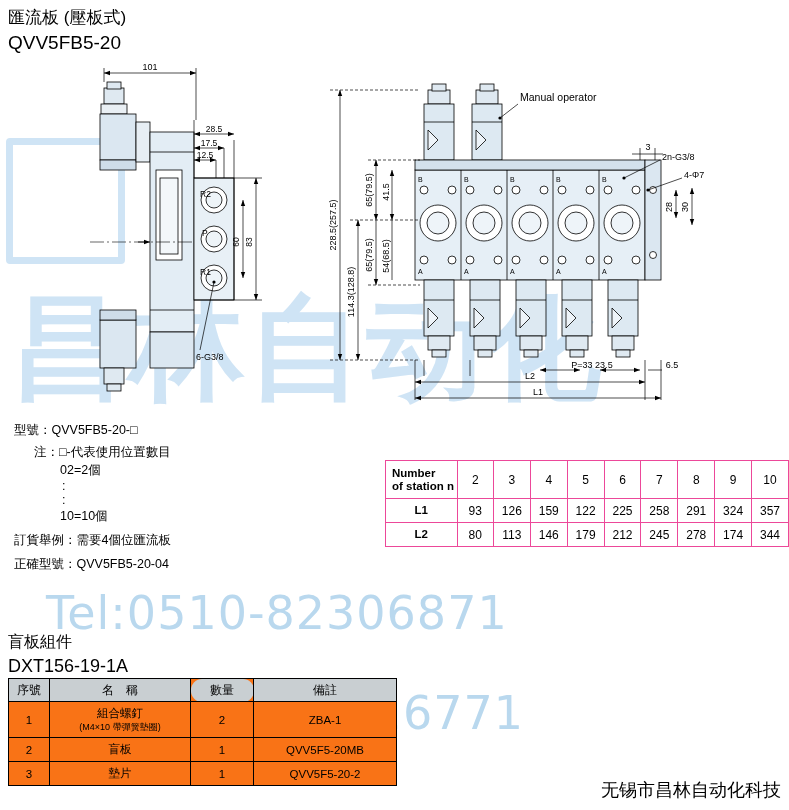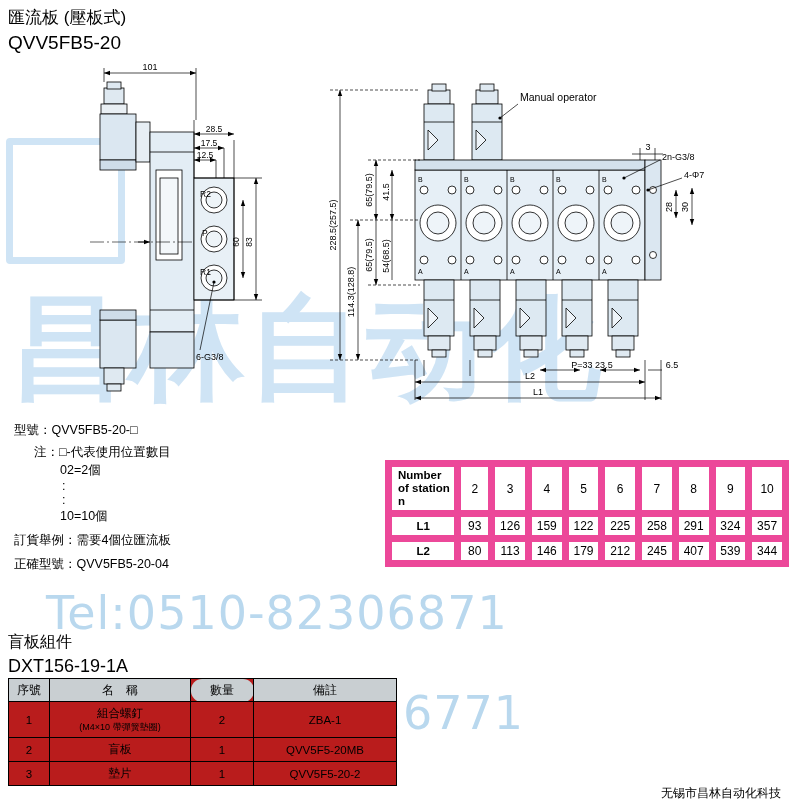--- a/index.html
+++ b/index.html
@@ -44,42 +44,42 @@
   
   #drawing{left:0;top:60px;width:789px;height:400px;z-index:2;}
   
   .spec{font-size:12.5px;line-height:17px;z-index:4;}
   
   #dim-table{
     position:absolute;left:385px;top:460px;z-index:4;
     border-collapse:collapse;font-size:12px;background:#fff;
   }
   #dim-table td,#dim-table th{
-    border:7px solid #ec4899;text-align:center;padding:2px 0;
+    border:1px solid #ec4899;text-align:center;padding:2px 0;
     font-weight:normal;
   }
   #dim-table .hdr-cell{width:66px;font-weight:bold;text-align:left;padding-left:6px;font-size:11.5px;line-height:13px;}
   #dim-table td.numcol{width:37px;}
   #dim-table tr{height:24px;}
   #dim-table tr.hdr{height:38px;}
   
   #parts-title-cn{left:8px;top:632px;font-size:16px;}
   #parts-title-model{left:8px;top:656px;font-size:18px;}
   #parts-table{
     position:absolute;left:8px;top:678px;z-index:4;
-    border-collapse:collapse;font-size:11.5px;background:#b91c1c;padding-left:31px;
+    border-collapse:collapse;font-size:11.5px;background:#f97316;padding-left:31px;
   }
   #parts-table td,#parts-table th{border:1px solid #000;text-align:center;padding:1px 2px;font-weight:normal;}
   #parts-table thead td{background:#c9cfd2;font-size:12px;height:20px;}
   #parts-table .c1{width:36px;}
   #parts-table .c2{width:136px;}
   #parts-table .c3{width:58px;border-radius:11px;}
   #parts-table .c4{width:138px;margin-top:16px;}
   #parts-table .small{font-size:9px;}
-  #company{right:8px;bottom:8px;font-size:12px;z-index:5;margin-top:20px;}
+  #company{right:8px;bottom:8px;font-size:18px;z-index:5;margin-top:20px;}
   text{font-family:"Liberation Sans", sans-serif;}
 </style>
 </head>
 <body>
 
 <div id="watermark">
   <div class="wm-box"></div>
   <div class="wm-cn">昌林自动化</div>
 </div>
 
@@ -417,22 +417,22 @@
       <td>357</td>
     </tr>
     <tr>
       <td class="hdr-cell" style="text-align:center;padding-left:0;">L2</td>
       <td>80</td>
       <td>113</td>
       <td>146</td>
       <td>179</td>
       <td>212</td>
       <td>245</td>
-      <td>407</td>
-      <td>539</td>
+      <td>278</td>
+      <td>174</td>
       <td>344</td>
     </tr>
   </tbody>
 </table>
 
 <div class="phone-wm" style="left:46px;top:586px;">Tel:0510-82306871</div>
 <div class="phone-wm" style="left:46px;top:686px;">Fax:0510-82326771</div>
 
 <div class="abs" id="parts-title-cn">盲板組件</div>
 <div class="abs" id="parts-title-model">DXT156-19-1A</div>

